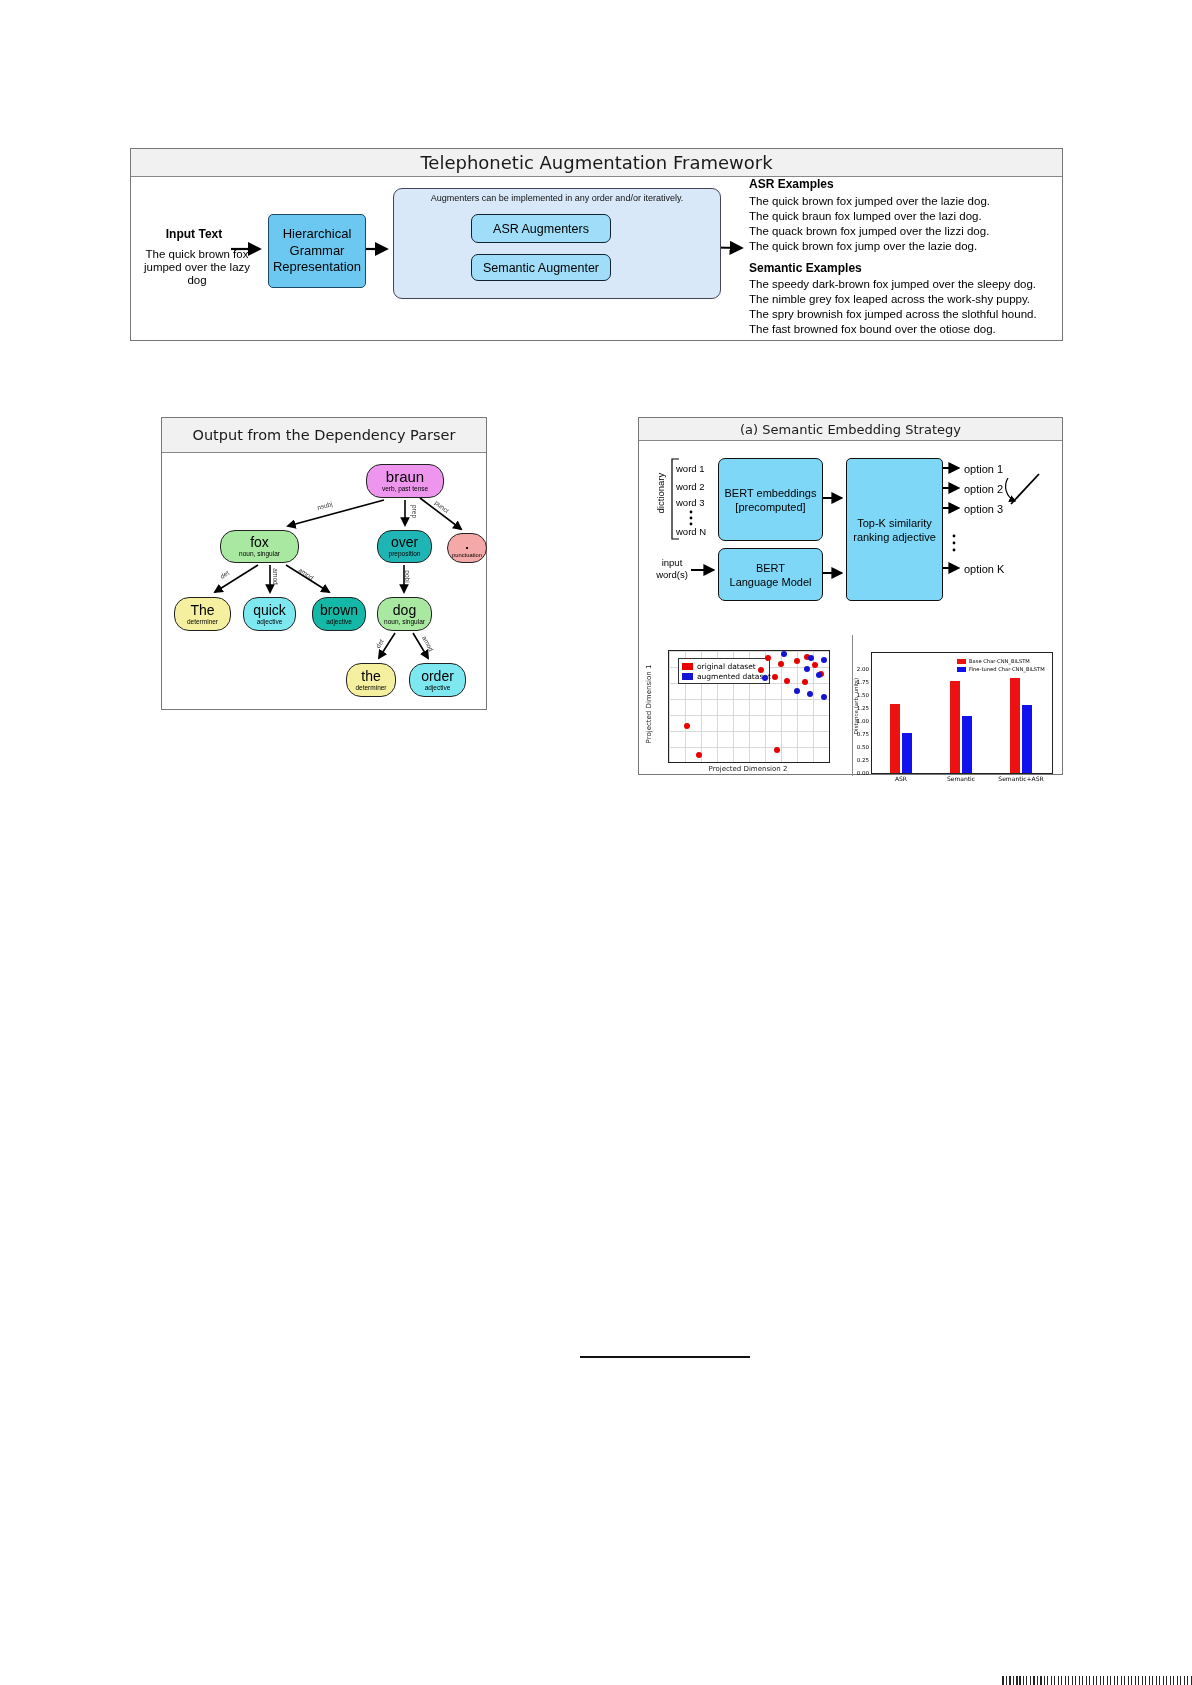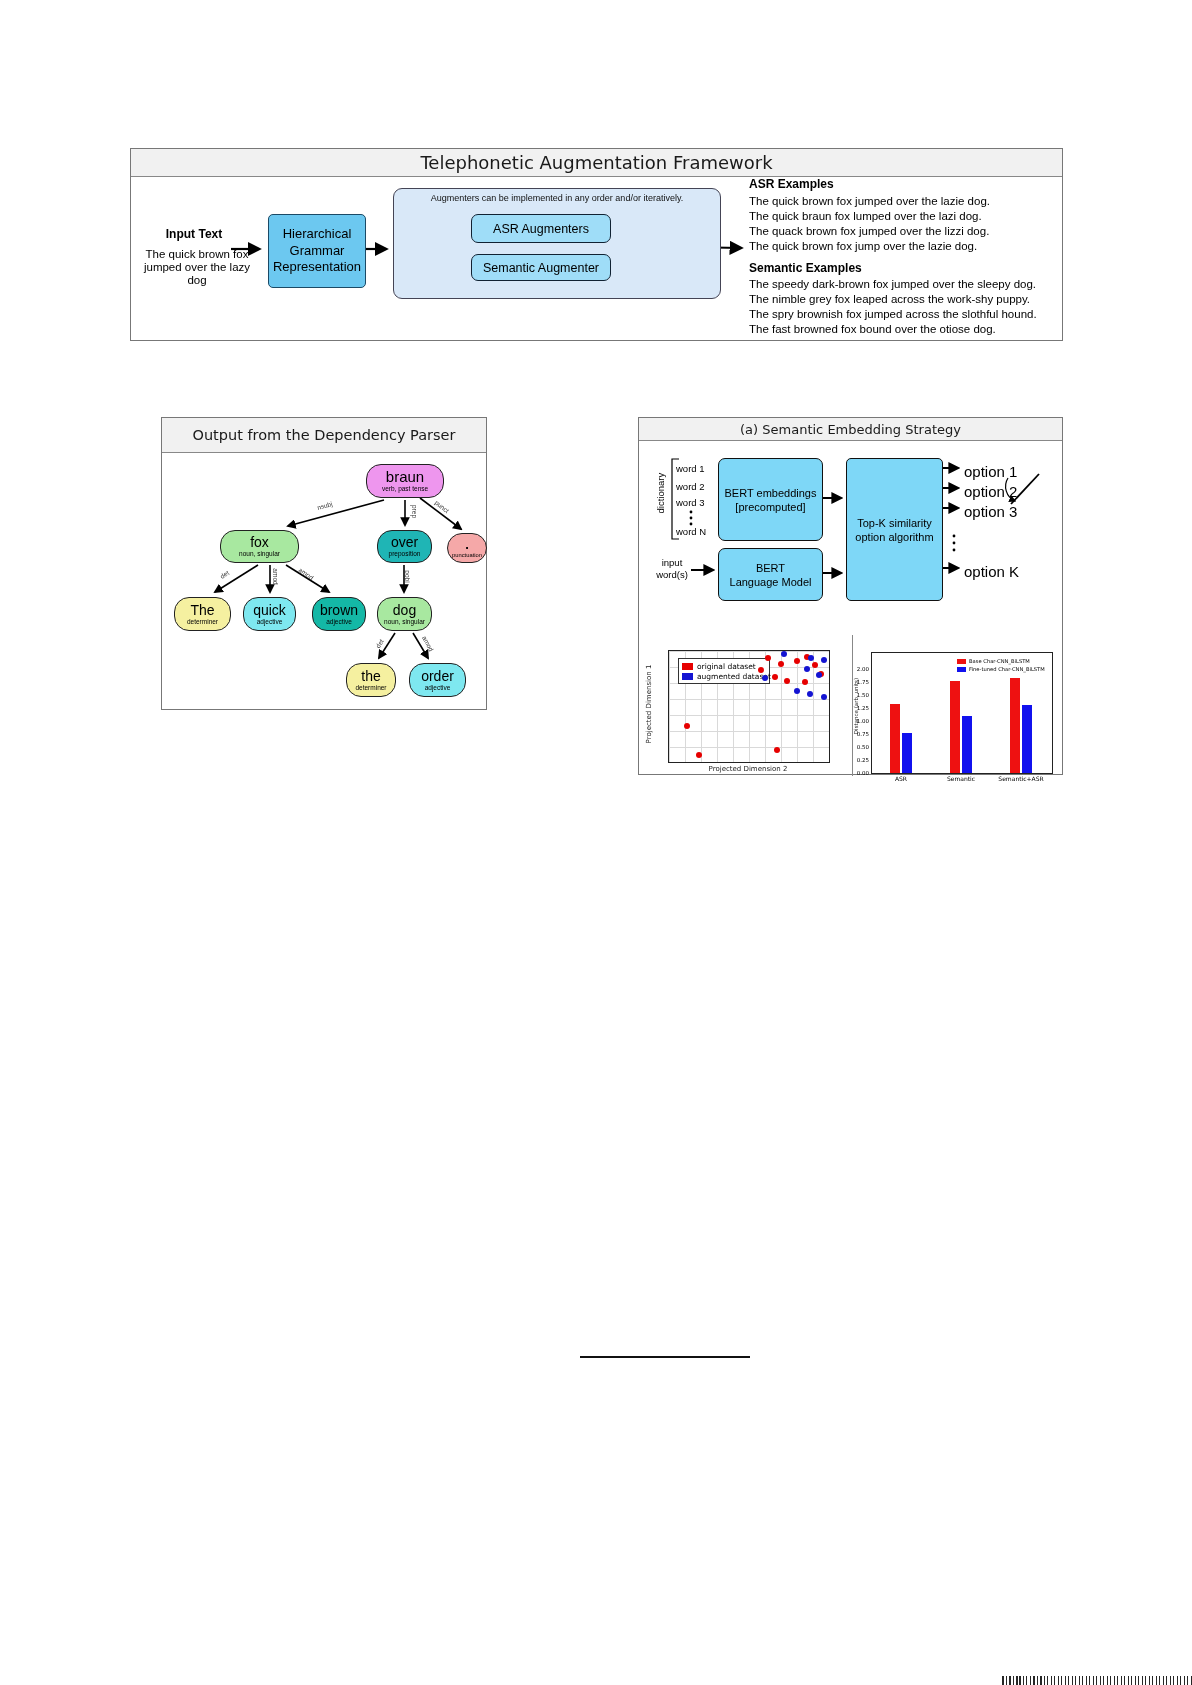--- a/index.html
+++ b/index.html
@@ -56,21 +56,21 @@
   #bch-b{width:213px;}
   #bch-c{width:212px;border-left:1.2px solid #888;}
   #f3-c-divider{position:absolute;left:213px;top:217px;width:0;height:141px;border-left:1.2px solid #888;}
   .f3-box{position:absolute;background:#7ED7F7;border:1.5px solid #111;border-radius:7px;
           display:flex;flex-direction:column;align-items:center;justify-content:center;
           font-size:11px;line-height:14px;text-align:center;}
   #emb-box{left:79px;top:40px;width:103px;height:81px;}
   #lm-box{left:79px;top:130px;width:103px;height:51px;}
   #topk-box{left:207px;top:40px;width:95px;height:141px;border-radius:5px;}
   .dict-word{position:absolute;left:37px;width:34px;font-size:9.5px;}
-  .opt-label{position:absolute;left:325px;width:60px;font-size:15px;}
+  .opt-label{position:absolute;left:325px;width:60px;font-size:11px;}
   #dict-label{position:absolute;left:4px;top:73px;width:34px;font-size:9.5px;transform:rotate(-90deg);text-align:center;}
   #input-words{position:absolute;left:12px;top:139px;width:42px;font-size:9.5px;text-align:center;line-height:12px;}
   
   #scatter-plot{position:absolute;left:29px;top:232px;width:160px;height:111px;background:#fff;
      border:1.2px solid #222;box-sizing:content-box;
      background-image:repeating-linear-gradient(to right,#d9d9d9 0 1px,transparent 1px 16px),
                       repeating-linear-gradient(to bottom,#d9d9d9 0 1px,transparent 1px 16px);}
   .dot{position:absolute;width:6px;height:6px;border-radius:50%;}
   #scatter-legend{position:absolute;left:9px;top:7px;width:92px;background:#fff;border:1px solid #333;
      padding:2px 3px;box-sizing:border-box;}
@@ -269,21 +269,21 @@
     <div class="f3-box" id="emb-box">
       <div>BERT embeddings</div>
       <div>[precomputed]</div>
     </div>
     <div class="f3-box" id="lm-box">
       <div>BERT</div>
       <div>Language Model</div>
     </div>
     <div class="f3-box" id="topk-box">
       <div>Top-K similarity</div>
-      <div>option algorithm</div>
+      <div>ranking adjective</div>
     </div>
     <div class="opt-label" style="top:45px;">option 1</div>
     <div class="opt-label" style="top:65px;">option 2</div>
     <div class="opt-label" style="top:85px;">option 3</div>
     <div class="opt-label" style="top:145px;">option K</div>
 
     <div id="f3-c-divider"></div>
 
     <div id="scatter-ylabel">Projected Dimension 1</div>
     <div id="scatter-plot">

